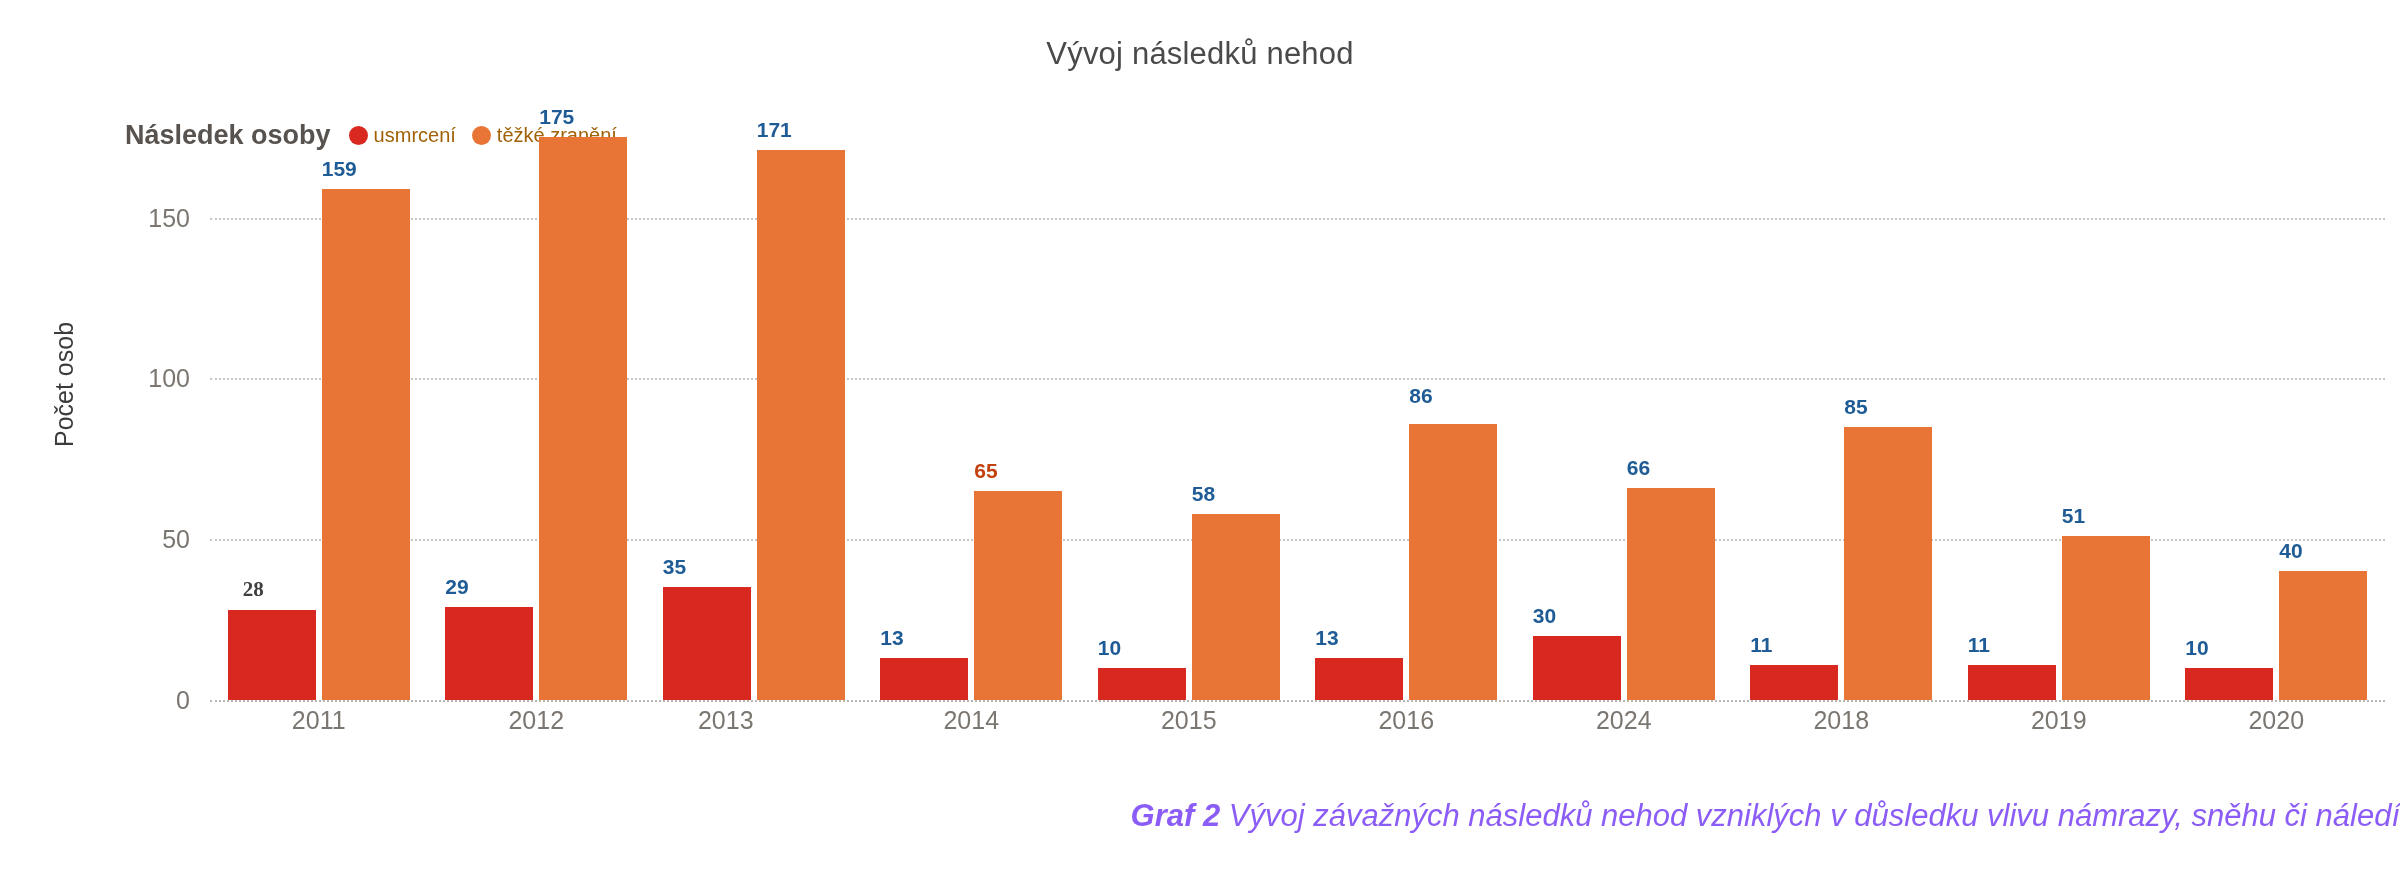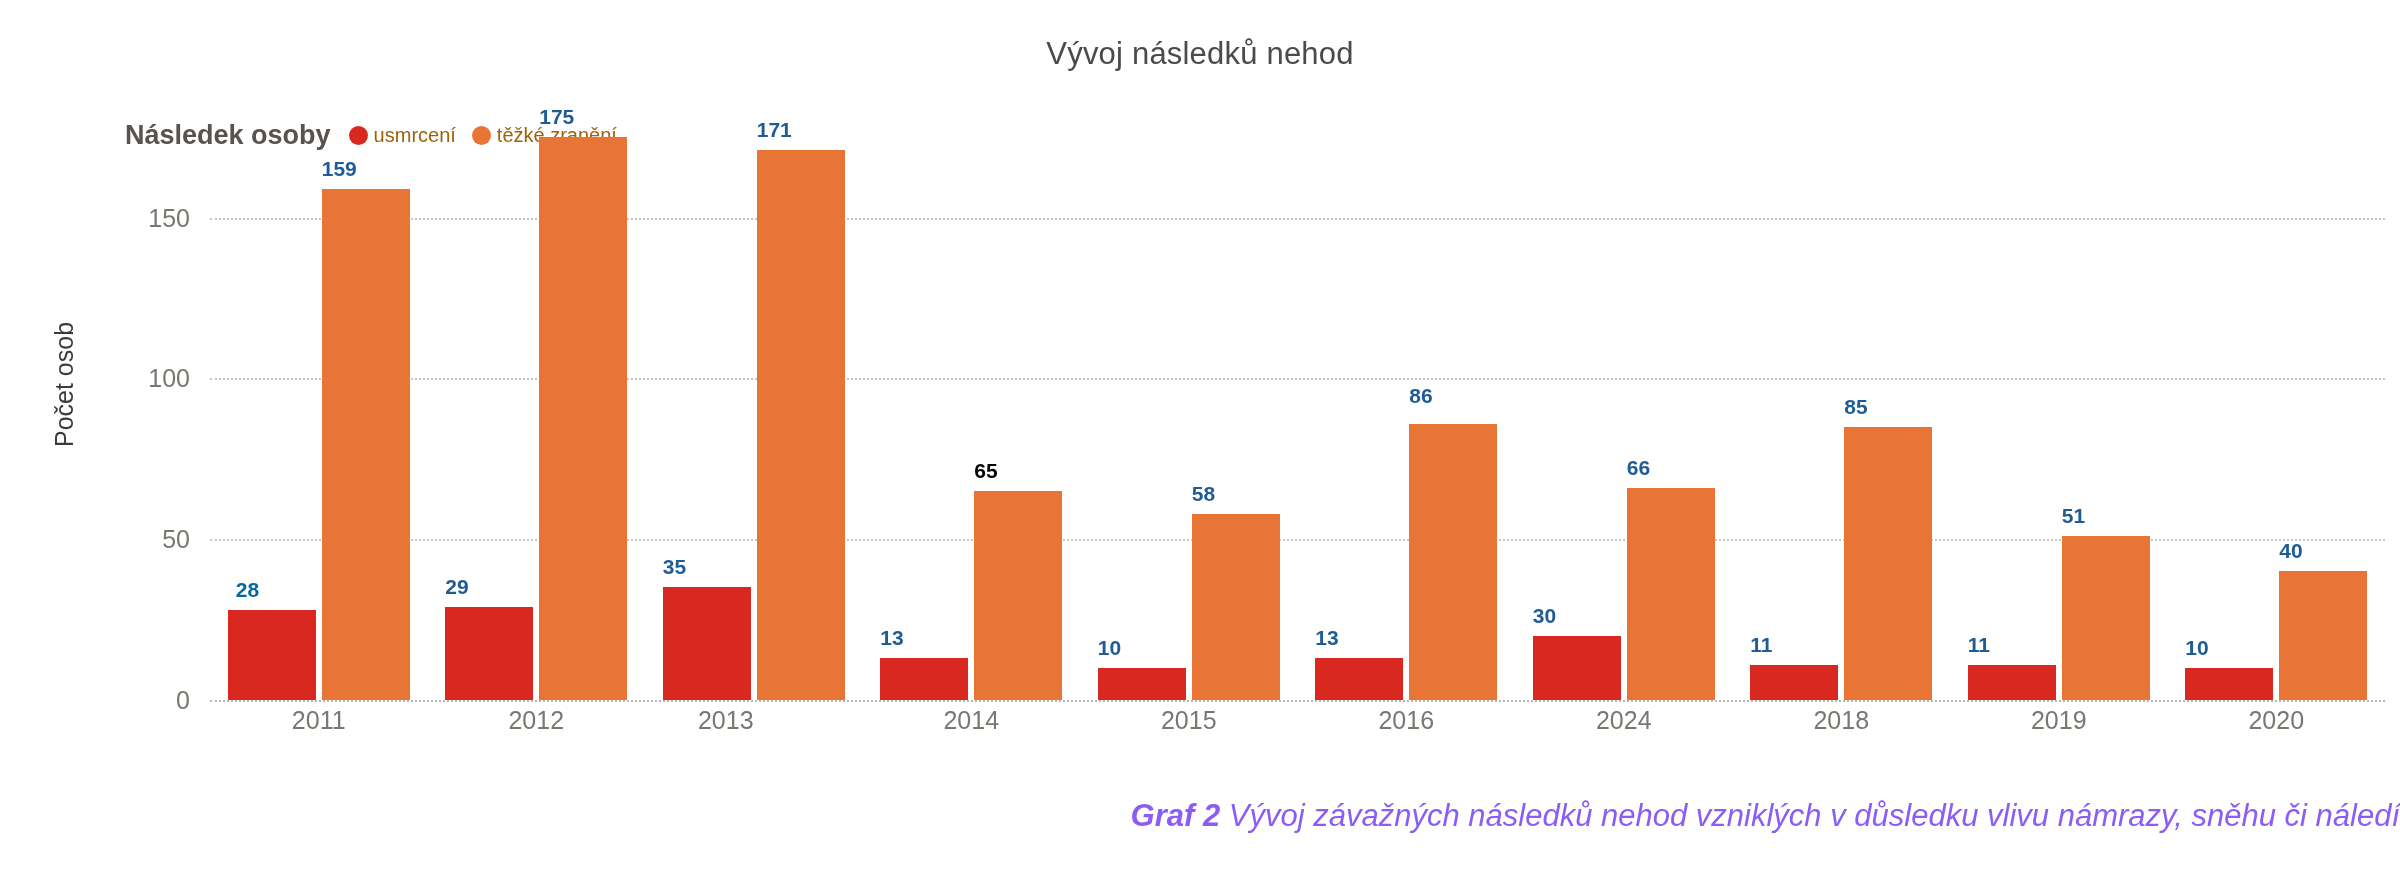--- a/index.html
+++ b/index.html
@@ -204,41 +204,41 @@
   <div id="ytick-layer">
       <div class="y-tick-label" style="top: 700px; left: 100px;">0</div>
       <div class="y-tick-label" style="top: 539.241px; left: 100px;">50</div>
       <div class="y-tick-label" style="top: 378.481px; left: 100px;">100</div>
       <div class="y-tick-label" style="top: 217.722px; left: 100px;">150</div>
     </div>
 
   <div id="bars-layer">
       <div class="bar-group" style="left: 17.75px; width: 182px;">
         <div class="bar series-0" style="left: 0px; width: 88px; height: 90.0253px; background: rgb(217, 40, 31);"></div>
-        <div class="bar-value" style="left: 8px; width: 88px; bottom: 98.0253px; color: #0369a1; transform: none;">28</div>
+        <div class="bar-value" style="left: 15px; width: 88px; bottom: 98.0253px; color: #404040; transform: none; font-family: Liberation Serif, serif;">28</div>
         <div class="bar series-1" style="left: 94px; width: 88px; height: 511.215px; background: rgb(232, 117, 53);"></div>
         <div class="bar-value" style="left: 94px; width: 88px; bottom: 519.215px; color: rgb(31, 92, 150); transform: none;">159</div>
       </div>
       <div class="bar-group" style="left: 235.25px; width: 182px;">
         <div class="bar series-0" style="left: 0px; width: 88px; height: 93.2405px; background: rgb(217, 40, 31);"></div>
         <div class="bar-value" style="left: 0px; width: 88px; bottom: 101.241px; color: rgb(31, 92, 150); transform: none;">29</div>
         <div class="bar series-1" style="left: 94px; width: 88px; height: 562.658px; background: rgb(232, 117, 53);"></div>
         <div class="bar-value" style="left: 94px; width: 88px; bottom: 570.658px; color: rgb(31, 92, 150); transform: none;">175</div>
       </div>
       <div class="bar-group" style="left: 452.75px; width: 182px;">
         <div class="bar series-0" style="left: 0px; width: 88px; height: 112.532px; background: rgb(217, 40, 31);"></div>
         <div class="bar-value" style="left: 0px; width: 88px; bottom: 120.532px; color: rgb(31, 92, 150); transform: none;">35</div>
         <div class="bar series-1" style="left: 94px; width: 88px; height: 549.797px; background: rgb(232, 117, 53);"></div>
         <div class="bar-value" style="left: 94px; width: 88px; bottom: 557.797px; color: rgb(31, 92, 150); transform: none;">171</div>
       </div>
       <div class="bar-group" style="left: 670.25px; width: 182px;">
         <div class="bar series-0" style="left: 0px; width: 88px; height: 41.7975px; background: rgb(217, 40, 31);"></div>
         <div class="bar-value" style="left: 0px; width: 88px; bottom: 49.7975px; color: rgb(31, 92, 150); transform: none;">13</div>
         <div class="bar series-1" style="left: 94px; width: 88px; height: 208.987px; background: rgb(232, 117, 53);"></div>
-        <div class="bar-value" style="left: 94px; width: 88px; bottom: 216.987px; color: #000000; transform: none;">65</div>
+        <div class="bar-value" style="left: 94px; width: 88px; bottom: 216.987px; color: #c2410c; transform: none;">65</div>
       </div>
       <div class="bar-group" style="left: 887.75px; width: 182px;">
         <div class="bar series-0" style="left: 0px; width: 88px; height: 32.1519px; background: rgb(217, 40, 31);"></div>
         <div class="bar-value" style="left: 0px; width: 88px; bottom: 40.1519px; color: rgb(31, 92, 150); transform: none;">10</div>
         <div class="bar series-1" style="left: 94px; width: 88px; height: 186.481px; background: rgb(232, 117, 53);"></div>
         <div class="bar-value" style="left: 94px; width: 88px; bottom: 194.481px; color: rgb(31, 92, 150); transform: none;">58</div>
       </div>
       <div class="bar-group" style="left: 1105.25px; width: 182px;">
         <div class="bar series-0" style="left: 0px; width: 88px; height: 41.7975px; background: rgb(217, 40, 31);"></div>
         <div class="bar-value" style="left: 0px; width: 88px; bottom: 49.7975px; color: rgb(31, 92, 150); transform: none;">13</div>

